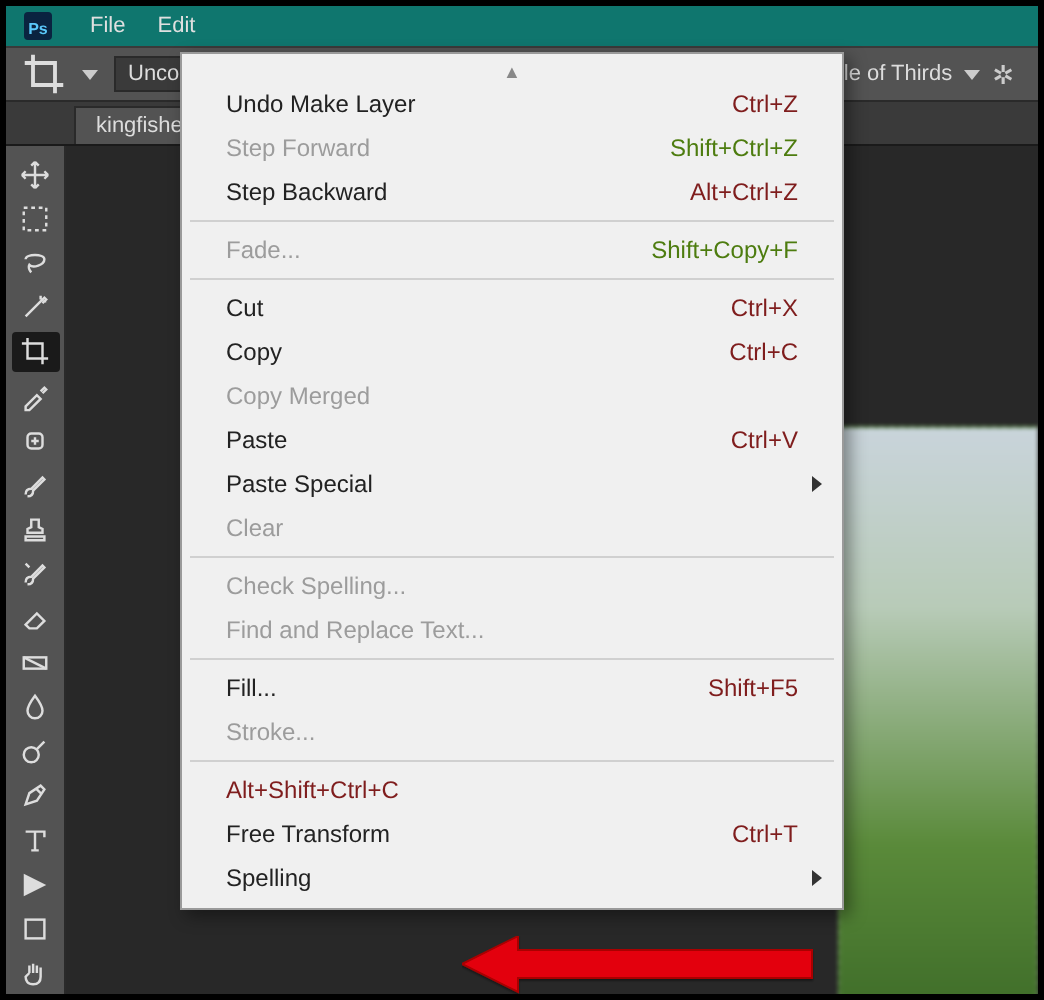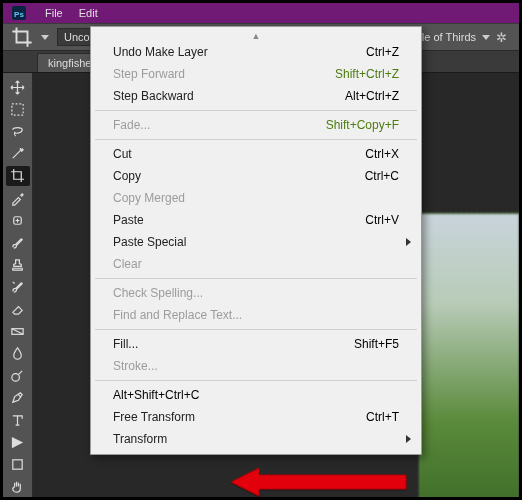--- a/index.html
+++ b/index.html
@@ -1,18 +1,18 @@
 <!DOCTYPE html>
 <html><head>
 <meta charset="utf-8">
 <style>
 * { margin: 0; padding: 0; box-sizing: border-box; font-family: "Segoe UI", Tahoma, sans-serif; user-select: none; }
 body { background: #000; width: 522px; height: 500px; overflow: hidden; position: relative; }
 .app { position: absolute; inset: 3px; background: #535353; }
-.menubar { height: 20px; background: #701a75; display: flex; align-items: center; padding-left: 6px; font-size: 11px; color: #e0e0e0; }
+.menubar { height: 20px; background: #0f766e; display: flex; align-items: center; padding-left: 6px; font-size: 11px; color: #e0e0e0; }
 .menubar .logo { width: 20px; height: 20px; display: flex; align-items: center; justify-content: center; margin-right: 8px; }
 .menubar .logo svg { width: 16px; height: 16px; }
 .menubar .mitem { padding: 0 8px; height: 20px; line-height: 20px; }
 .optbar { height: 28px; background: #535353; border-top: 1px solid #3a3a3a; border-bottom: 1px solid #2a2a2a; display: flex; align-items: center; padding-left: 8px; gap: 8px; }
 .crop-icon { width: 22px; height: 22px; display:flex; align-items:center; justify-content:center; }
 .tri-down { width: 0; height: 0; border-left: 4px solid transparent; border-right: 4px solid transparent; border-top: 5px solid #ccc; }
 .opt-field { background: #3a3a3a; color: #ddd; font-size: 11px; padding: 2px 6px; border: 1px solid #2a2a2a; }
 .opt-right { margin-left: auto; display:flex; align-items:center; gap:6px; padding-right:12px; }
 .opt-label { color:#ddd; font-size:11px; }
 .gear { color:#ccc; font-size:13px; }
@@ -24,21 +24,21 @@
 .tool.active { background:#1a1a1a; }
 .tool svg { width:15px; height:15px; stroke:#ddd; fill:none; stroke-width:1.3; }
 .canvas { flex:1; background:#282828; position:relative; overflow:hidden; }
 .image { position:absolute; right:0; top:140px; width:100px; height:300px; background: linear-gradient(180deg, #c9d4db 0%, #b8cbb8 30%, #5a8a3a 70%, #3d6b28 100%); filter: blur(1px); border:1px dashed #fff3; }
 
 .menu { position:absolute; left:87px; top:23px; width:332px; background:#f0f0f0; border:1px solid #9a9a9a; box-shadow: 3px 3px 8px rgba(0,0,0,.4); padding: 4px 2px; }
 .menu .handle { text-align:center; color:#888; font-size:9px; height:10px; }
 .menu-row { display:flex; align-items:center; height:22px; padding: 0 20px 0 20px; font-size:12px; color:#222; position:relative;gap:45px;}
 .menu-row.disabled { color:#9c9c9c; }
 .menu-row .lbl { flex:1; }
-.menu-row .sc { color:#000000; font-size:12px; }
+.menu-row .sc { color:#7f1d1d; font-size:12px; }
 .menu-row.disabled .sc { color:#4d7c0f; }
 .menu-row .sub { position:absolute; right:8px; width:0; height:0; border-top:4px solid transparent; border-bottom:4px solid transparent; border-left:5px solid #333; }
 .sep { height:1px; background:#d0d0d0; margin:3px 2px; }
 
 .arrow { position:absolute; left:228px; top:465px; pointer-events:none; }
 </style>
 </head>
 <body>
 
 <div class="app">
@@ -237,21 +237,21 @@
       </div>
       <div class="sep"></div>
       <div class="menu-row">
         <span class="sc">Alt+Shift+Ctrl+C</span>
       </div>
       <div class="menu-row">
         <span class="lbl">Free Transform</span>
         <span class="sc">Ctrl+T</span>
       </div>
       <div class="menu-row">
-        <span class="lbl">Transform</span>
+        <span class="lbl">Spelling</span>
         <span class="sub"></span>
       </div>
     </div>
 
   <svg class="arrow" width="180" height="36">
     <defs>
         <filter id="ds">
           <feDropShadow dx="0" dy="1" stdDeviation="0.5" flood-opacity="0.4"></feDropShadow>
         </filter>
       </defs>

